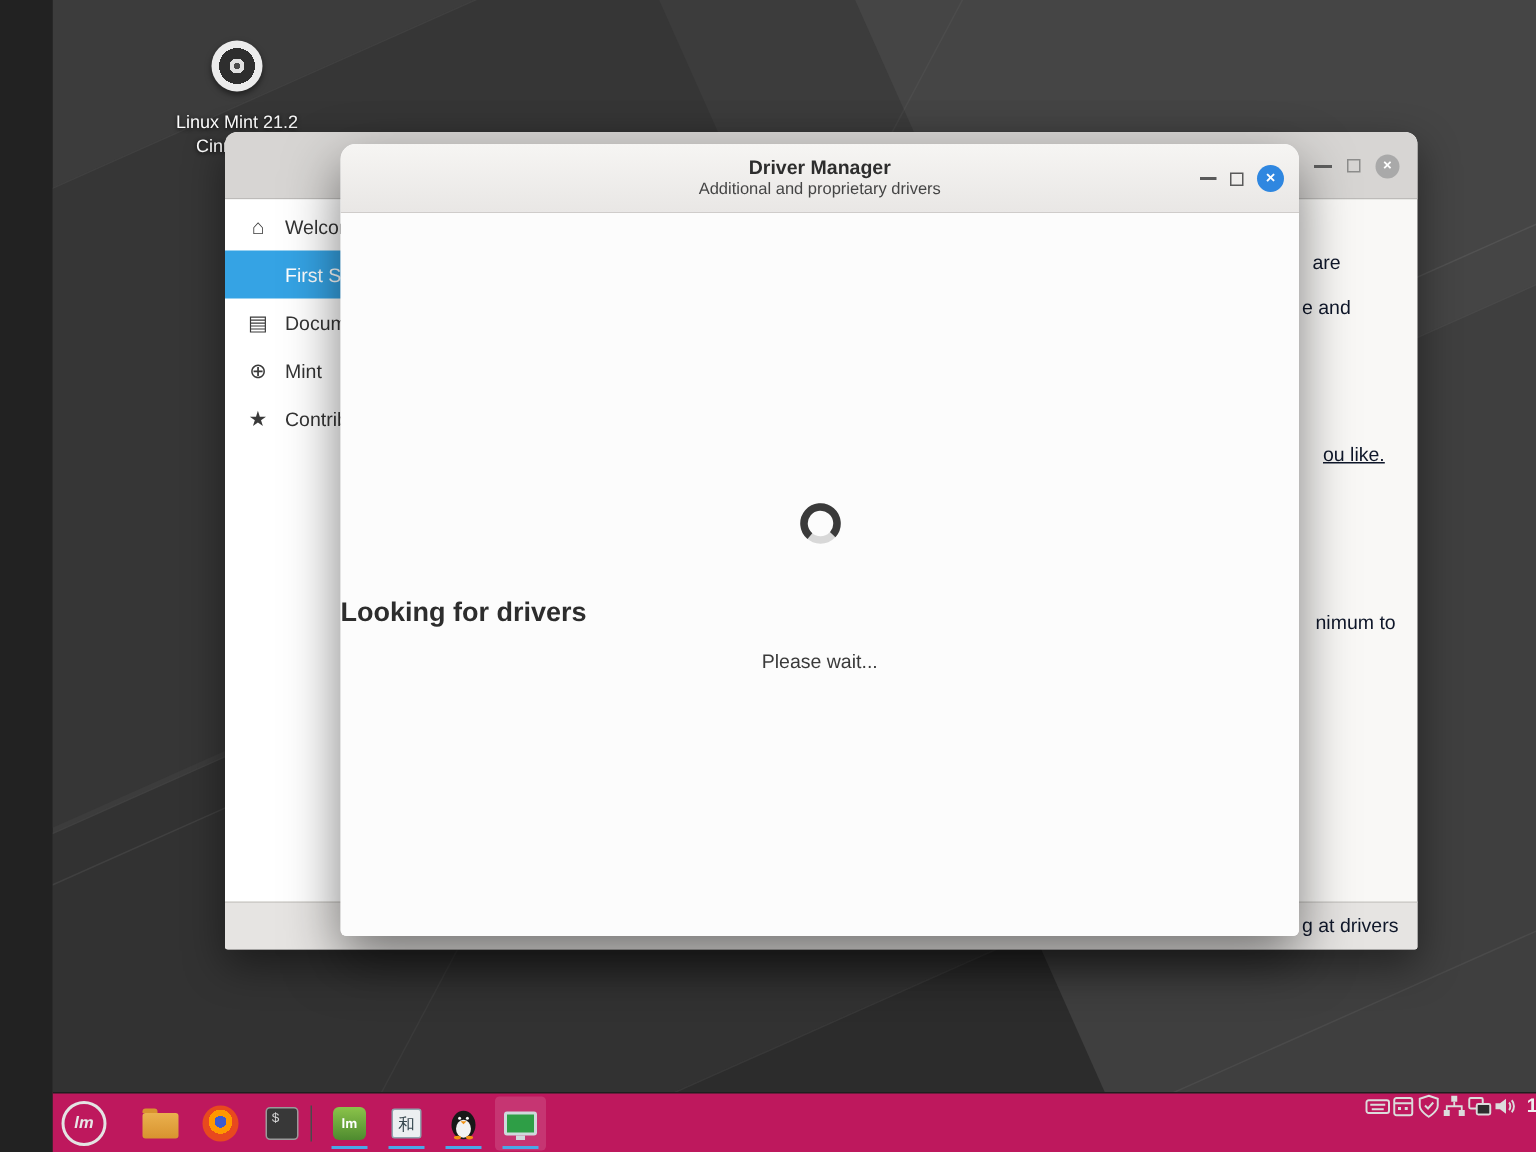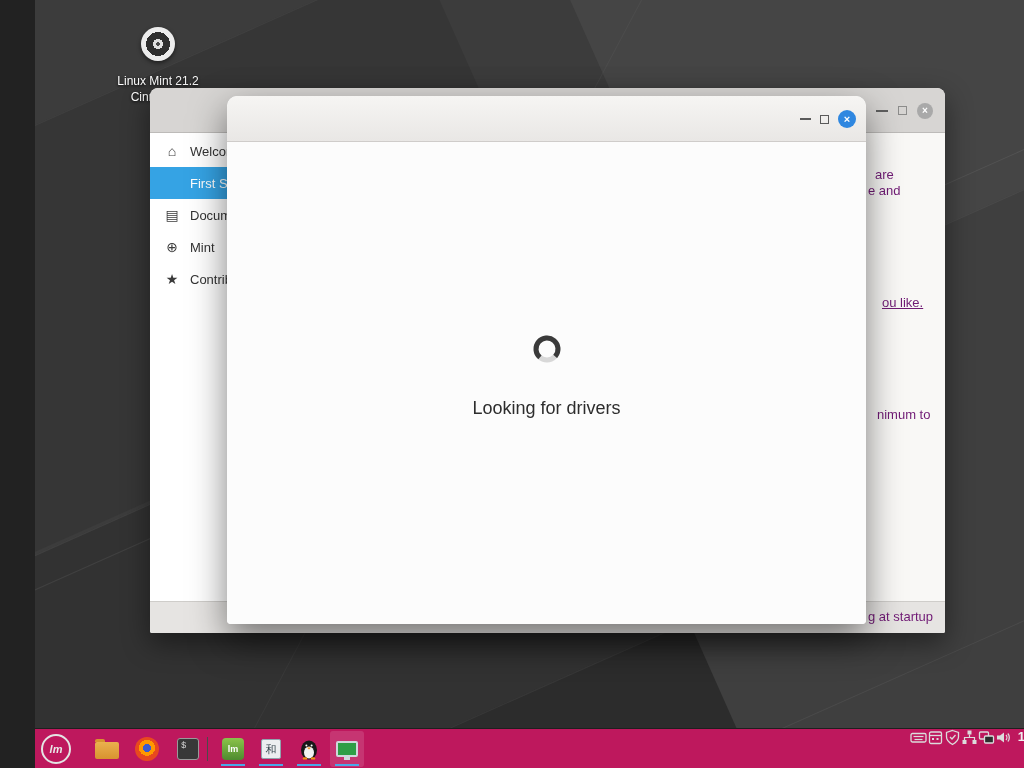--- a/index.html
+++ b/index.html
@@ -38,45 +38,45 @@
   .wc-close { width:16px; height:16px; border-radius:50%; background:#a9a9a9; color:#fff;
               font-size:10px; line-height:16px; text-align:center; font-weight:bold; }
   .welcome-sidebar { position:absolute; left:0; top:45px; bottom:32px; width:240px; background:#ffffff;
                      border-right:1px solid #e0dedc; padding-top:2px; }
   .side-item { height:32px; display:flex; align-items:center; gap:10px; padding-left:14px;
                font-size:13px; color:#333; cursor:pointer; }
   .side-item .glyph { width:16px; text-align:center; font-size:14px; color:#3a3a3a; }
   .side-item.selected { background:#35a3e4; color:#fff; }
   .pin { width:9px; height:9px; background:#fff; border-radius:50% 50% 50% 0; transform:rotate(-45deg); margin-left:3px; }
   .welcome-bottombar { position:absolute; left:0; right:0; bottom:0; height:32px; background:#e6e4e2; border-top:1px solid #cfcdca; }
-  .frag { position:absolute; font-size:13px; color:#701a75; white-space:nowrap; }
+  .frag { position:absolute; font-size:13px; color:#0f172a; white-space:nowrap; }
   .frag-0 { left:725px; top:79px; }
-  .frag-1 { left:718px; top:95px; }
+  .frag-1 { left:718px; top:109px; }
   .frag-2 { left:732px; top:207px;text-decoration:underline; }
   .frag-3 { left:727px; top:319px;text-align:right; }
   .frag-4 { left:718px; top:521px; z-index:3; }
 
   
   .dm-win { position:absolute; left:192px; top:96px; width:639px; height:528px; z-index:3;
             border-radius:10px 10px 4px 4px; background:#fcfcfc;
             box-shadow:0 14px 36px rgba(0,0,0,0.5); overflow:hidden; }
   .dm-titlebar { position:absolute; left:0; top:0; right:0; height:46px;
                  background:linear-gradient(#f6f5f3, #e9e7e5); border-bottom:1px solid #cfccca;
                  border-radius:10px 10px 0 0; text-align:center; padding-top:8px; }
   .dm-title { font-size:13px; font-weight:bold; color:#2d2d2d; line-height:15px; }
   .dm-subtitle { font-size:11px; color:#454545; line-height:14px; }
   .dm-controls { position:absolute; right:10px; top:0; height:46px; display:flex; align-items:center; gap:9px; }
   .dm-min { width:11px; height:2px; background:#5a5a5a; }
   .dm-max { width:9px; height:9px; border:1.5px solid #5a5a5a; }
   .dm-close { width:18px; height:18px; border-radius:50%; background:#2f87e0; color:#fff;
               font-size:11px; line-height:18px; text-align:center; font-weight:bold; cursor:pointer; }
   .dm-body { position:absolute; left:0; right:0; top:46px; bottom:0; background:#fcfcfc; }
   .spinner-wrap { position:absolute; left:50%; top:191px; margin-left:-16px; width:32px; height:32px; }
-  .dm-heading { position:absolute; left:0; right:0; top:256px; text-align:center;
-                font-size:18px; font-weight:normal; color:#2d2d2d; }
+  .dm-heading { position:absolute; left:0; right:0; top:256px; 
+                font-size:18px; font-weight:bold; color:#2d2d2d; }
   .dm-wait { position:absolute; left:0; right:0; top:291px; text-align:center; font-size:13px; color:#3a3a3a; }
 
   
   .panel { position:absolute; left:0; bottom:0; width:1024px; height:40px; background:#be185d;
            border-top:1px solid #1f1f1f; z-index:10; }
   .panel-left { position:absolute; left:6px; top:0; height:40px; display:flex; align-items:center; }
   .menu-btn { width:30px; height:30px; border:2px solid #e4e4e4; border-radius:50%; color:#e8e8e8;
               font-size:11px; font-weight:bold; font-style:italic; display:flex; align-items:center;
               justify-content:center; margin-right:24px; cursor:pointer; }
   .launcher { cursor:pointer; }
@@ -159,39 +159,42 @@
         <span>Contribute</span>
       </div>
     </div>
 
     <div class="welcome-bottombar"></div>
 
     <div class="frag frag-0">are</div>
     <div class="frag frag-1">e and</div>
     <div class="frag frag-2">ou like.</div>
     <div class="frag frag-3">nimum to</div>
-    <div class="frag frag-4">g at startup</div>
+    <div class="frag frag-4">g at drivers</div>
   </div>
 
   <div class="dm-win">
     <div class="dm-titlebar">
+      <div class="dm-title">Driver Manager</div>
+      <div class="dm-subtitle">Additional and proprietary drivers</div>
       <div class="dm-controls">
         <div class="dm-min"></div>
         <div class="dm-max"></div>
         <div class="dm-close">×</div>
       </div>
     </div>
     <div class="dm-body">
       <div class="spinner-wrap">
         <svg width="32" height="32" viewBox="0 0 32 32">
           <circle cx="16" cy="16" r="11" fill="none" stroke="#d8d8d8" stroke-width="5"></circle>
           <circle cx="16" cy="16" r="11" fill="none" stroke="#3a3a3a" stroke-width="5" stroke-dasharray="52 17" stroke-linecap="butt" transform="rotate(130 16 16)"></circle>
         </svg>
       </div>
       <div class="dm-heading">Looking for drivers</div>
+      <div class="dm-wait">Please wait...</div>
     </div>
   </div>
 
   <div class="panel">
     <div class="panel-left">
       <div class="menu-btn">lm</div>
       <div class="launcher folder-icon"></div>
       <div class="launcher firefox-icon"></div>
       <div class="launcher terminal-icon">$</div>
       <div class="panel-sep"></div>

